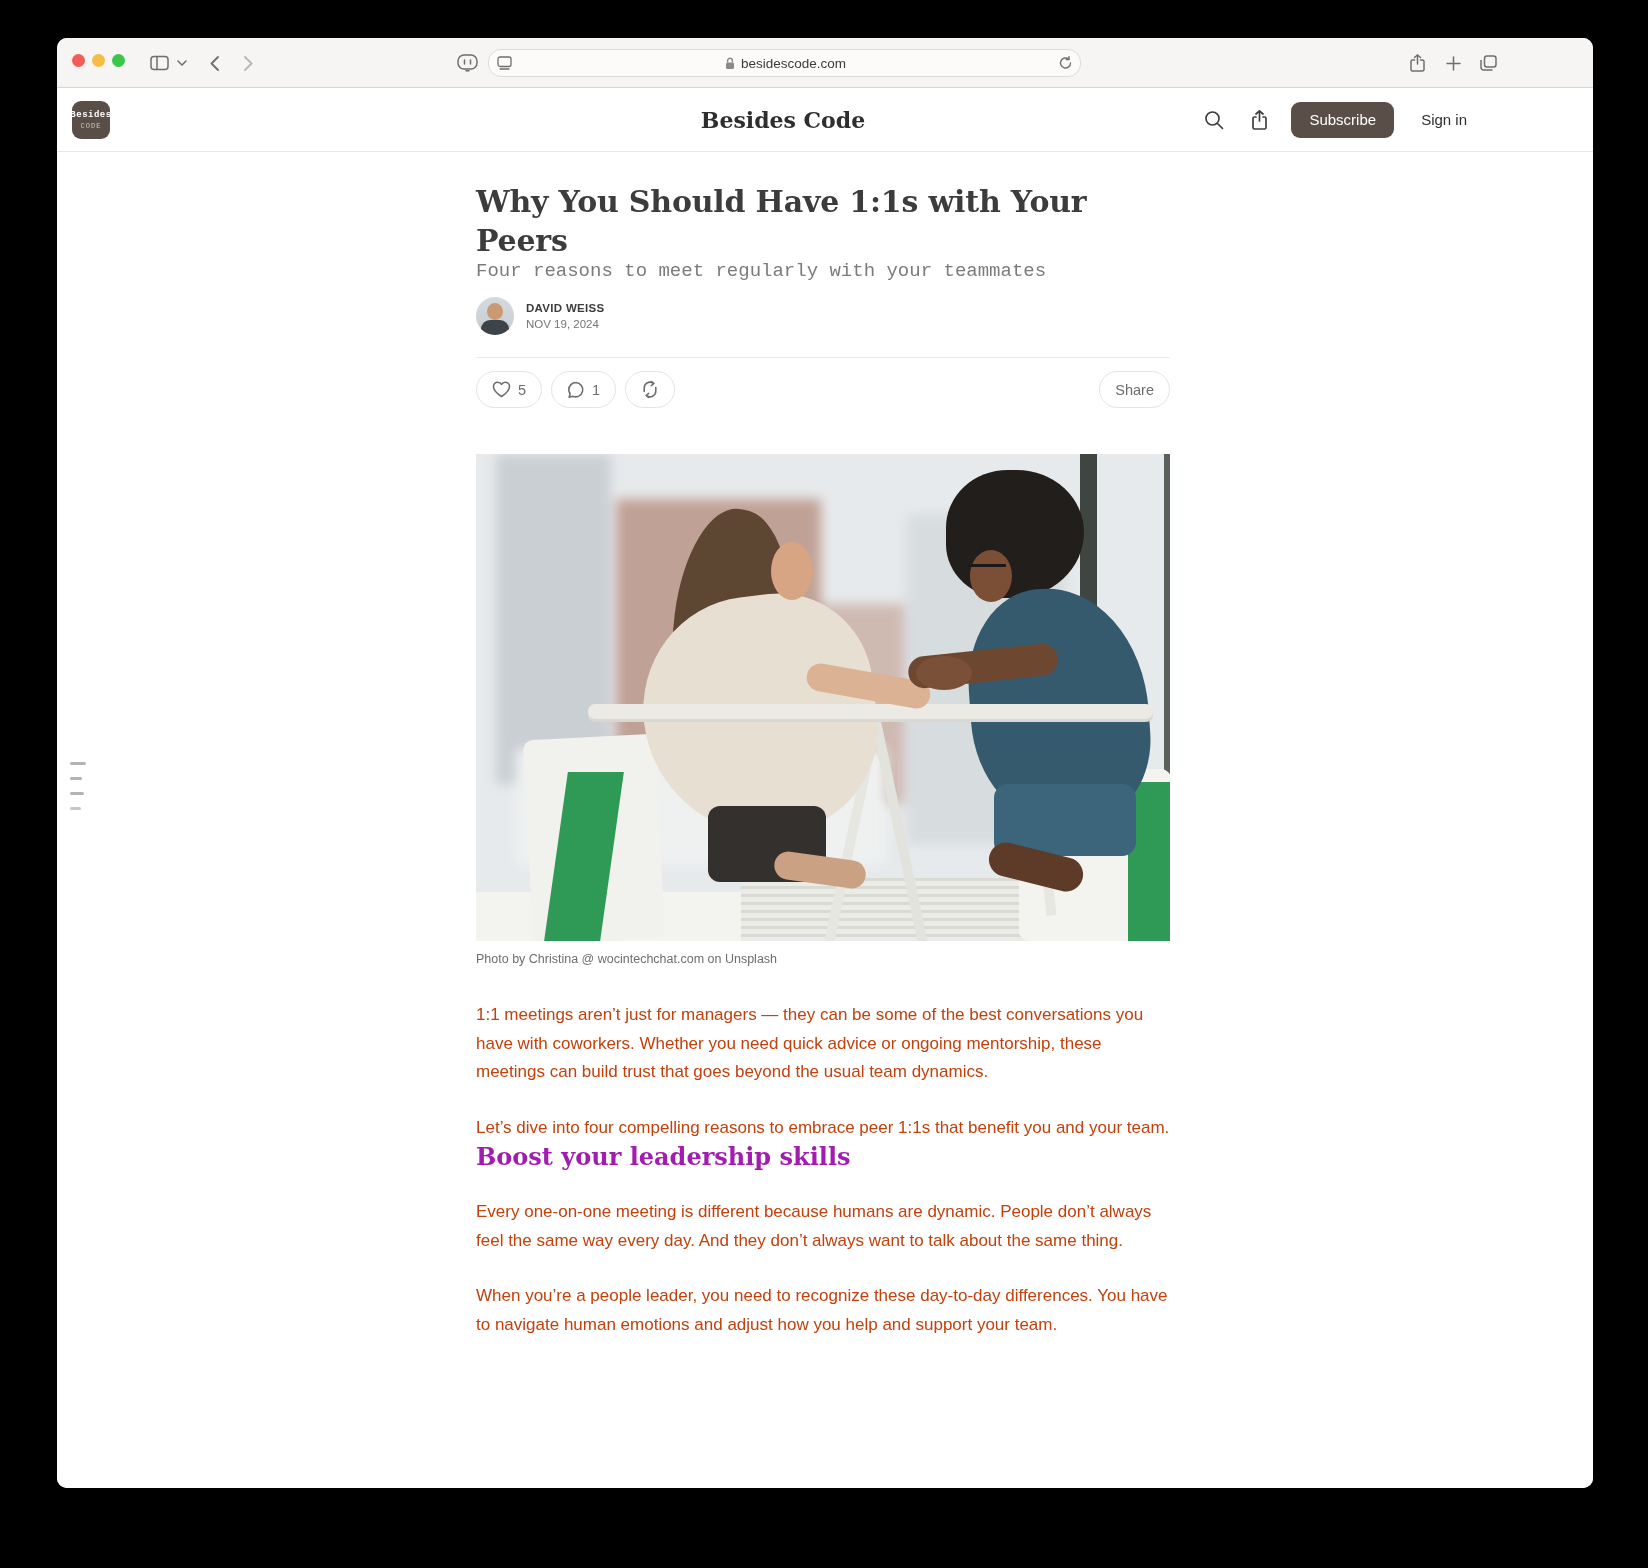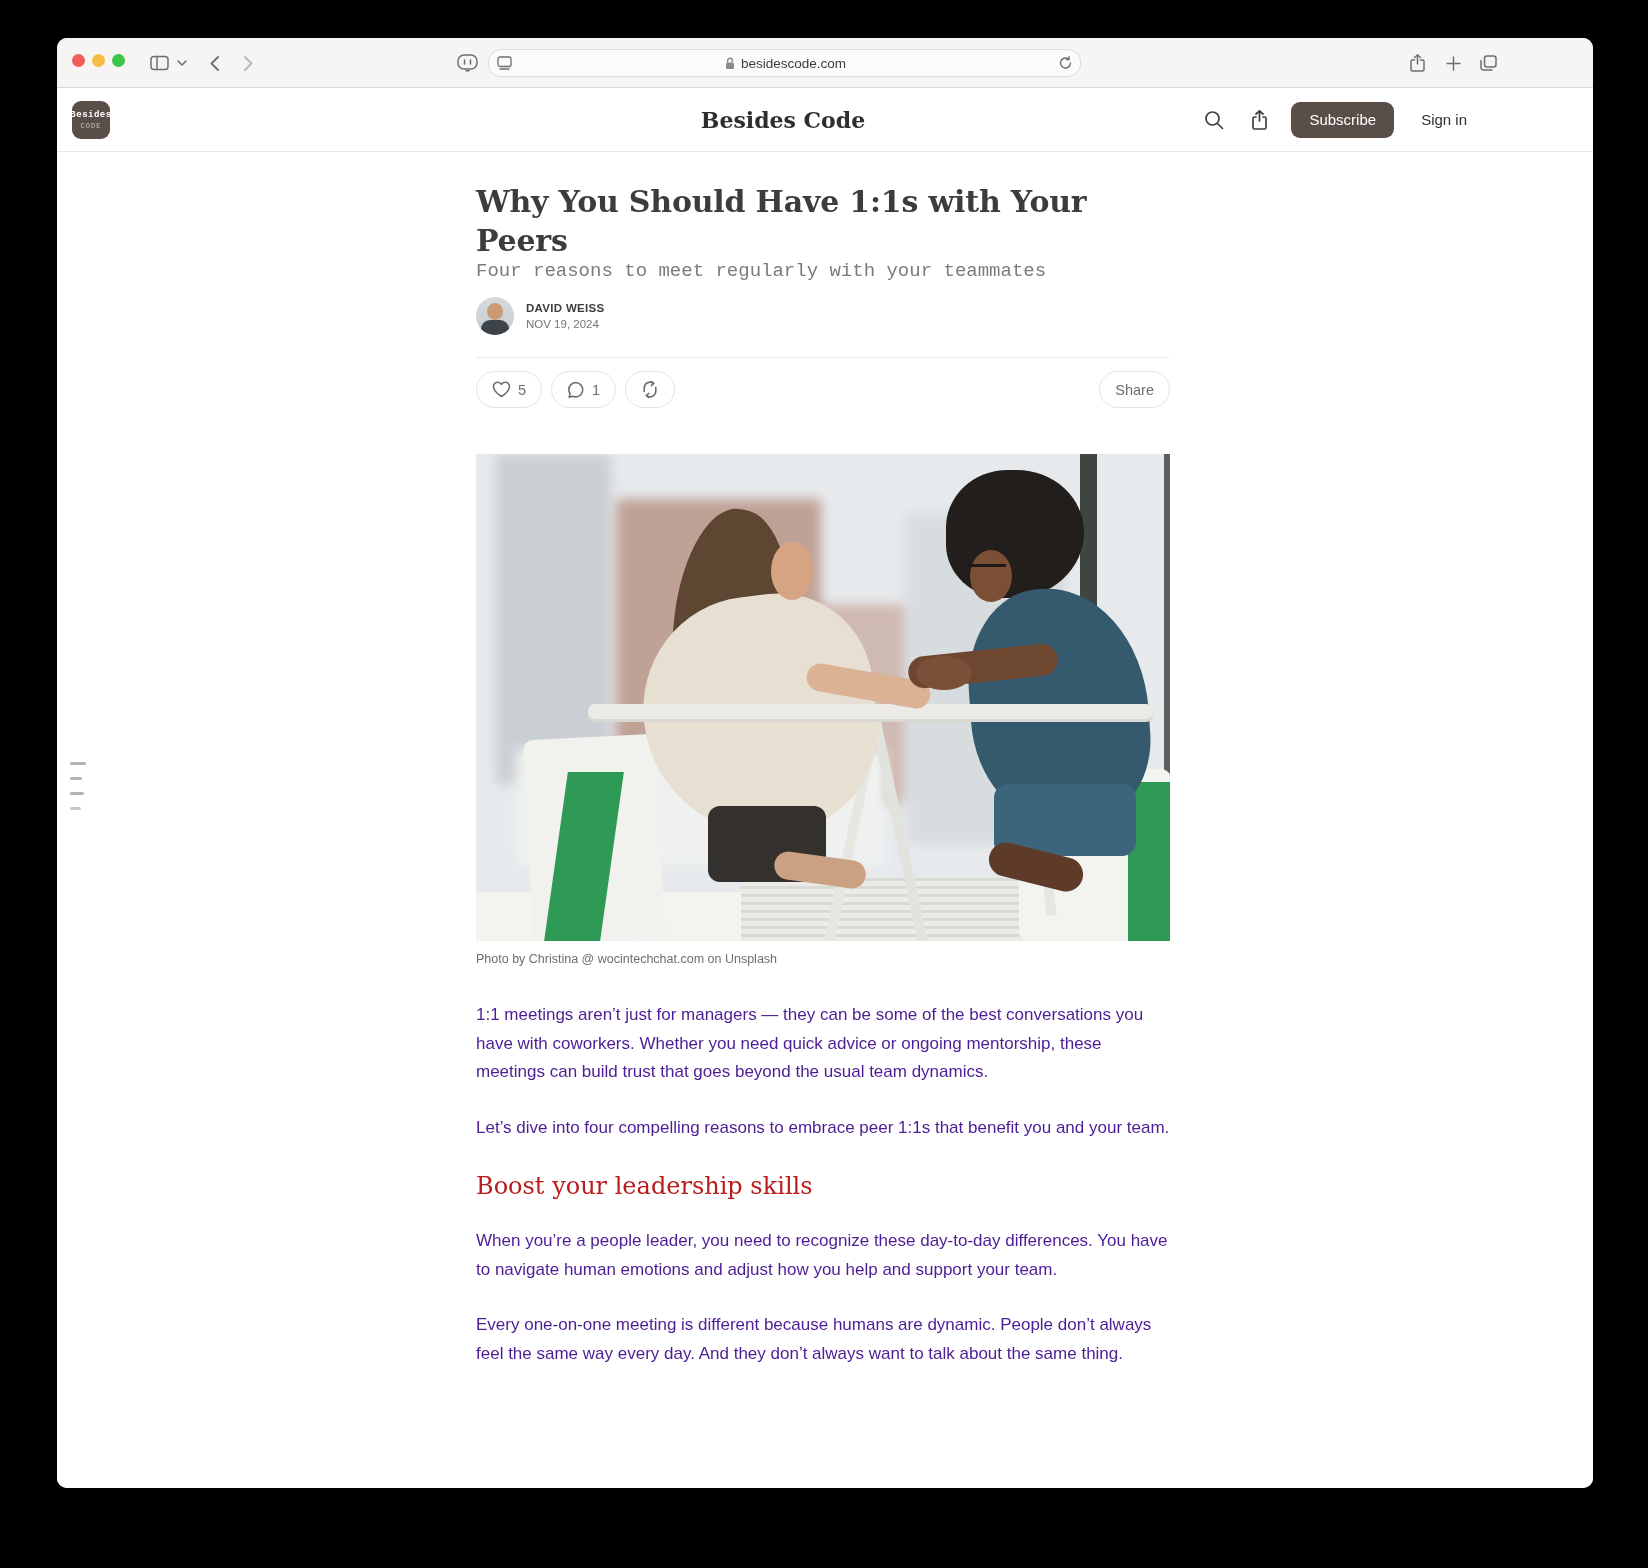--- a/index.html
+++ b/index.html
@@ -93,23 +93,23 @@
   .pR-glasses { left:492px; top:110px; width:38px; height:3px; background:#1c1a18; }
   .pR-dress { left:494px; top:134px; width:178px; height:232px; background:#355a6e; border-radius:42% 55% 35% 45%; transform:rotate(-4deg); }
   .pR-arm { left:432px; top:196px; width:150px; height:32px; background:#6e4730; border-radius:16px; transform:rotate(-6deg); }
   .pR-hands { left:440px; top:202px; width:56px; height:34px; background:#7a5138; border-radius:50%; }
   .pR-skirt { left:518px; top:330px; width:142px; height:72px; background:#3c657c; border-radius:14px; }
   .pR-leg { left:512px; top:396px; width:96px; height:34px; background:#5d3b28; border-radius:17px; transform:rotate(14deg); }
   .tabletop { left:112px; top:250px; width:565px; height:15px; background:#eceae5; border-radius:7px; box-shadow:0 3px 0 #d9d7d1; }
 
   .hero-caption { margin-top:11px; text-align:left; font-size:12.5px; color:#6e6e6e; cursor:pointer; }
 
-  .body-p { font-size:17px; line-height:28.5px; color:#4c1d95; margin-top:27px; }
+  .body-p { font-size:17px; line-height:28.5px; color:#c2410c; margin-top:27px; }
   .body-p.first { margin-top:35px; }
-  h2.section-h { font-family:"DejaVu Serif", serif; font-size:24px; font-weight:400; color:#b91c1c; margin-top:30px; }
+  h2.section-h { font-family:"DejaVu Serif", serif; font-size:24px; font-weight:700; color:#a21caf; }
 
   
   .toc-mini { position:absolute; left:13px; top:724px; width:20px; }
   .toc-mini span { display:block; height:3px; background:#b3b3b3; border-radius:2px; margin-bottom:12px; }
   .toc-mini .b1 { width:16px; }
   .toc-mini .b2 { width:12px; }
   .toc-mini .b3 { width:14px; }
   .toc-mini .b4 { width:11px; background:#c6c6c6; }
 </style>
 </head>
@@ -300,22 +300,22 @@
         <div class="pL-arm"></div>
         <div class="pR-arm"></div>
         <div class="pR-hands"></div>
       </div>
 
       <div class="hero-caption">Photo by Christina @ wocintechchat.com on Unsplash</div>
 
       <p class="body-p first">1:1 meetings aren’t just for managers — they can be some of the best conversations you have with coworkers. Whether you need quick advice or ongoing mentorship, these meetings can build trust that goes beyond the usual team dynamics.</p>
       <p class="body-p">Let’s dive into four compelling reasons to embrace peer 1:1s that benefit you and your team.</p>
       <h2 class="section-h">Boost your leadership skills</h2>
+      <p class="body-p">Every one-on-one meeting is different because humans are dynamic. People don’t always feel the same way every day. And they don’t always want to talk about the same thing.</p>
       <p class="body-p">When you’re a people leader, you need to recognize these day-to-day differences. You have to navigate human emotions and adjust how you help and support your team.</p>
-      <p class="body-p">Every one-on-one meeting is different because humans are dynamic. People don’t always feel the same way every day. And they don’t always want to talk about the same thing.</p>
 
     </div>
   </div>
 
   <div class="toc-mini">
     <span class="b1"></span>
       <span class="b2"></span>
       <span class="b3"></span>
       <span class="b4"></span>
   </div>

